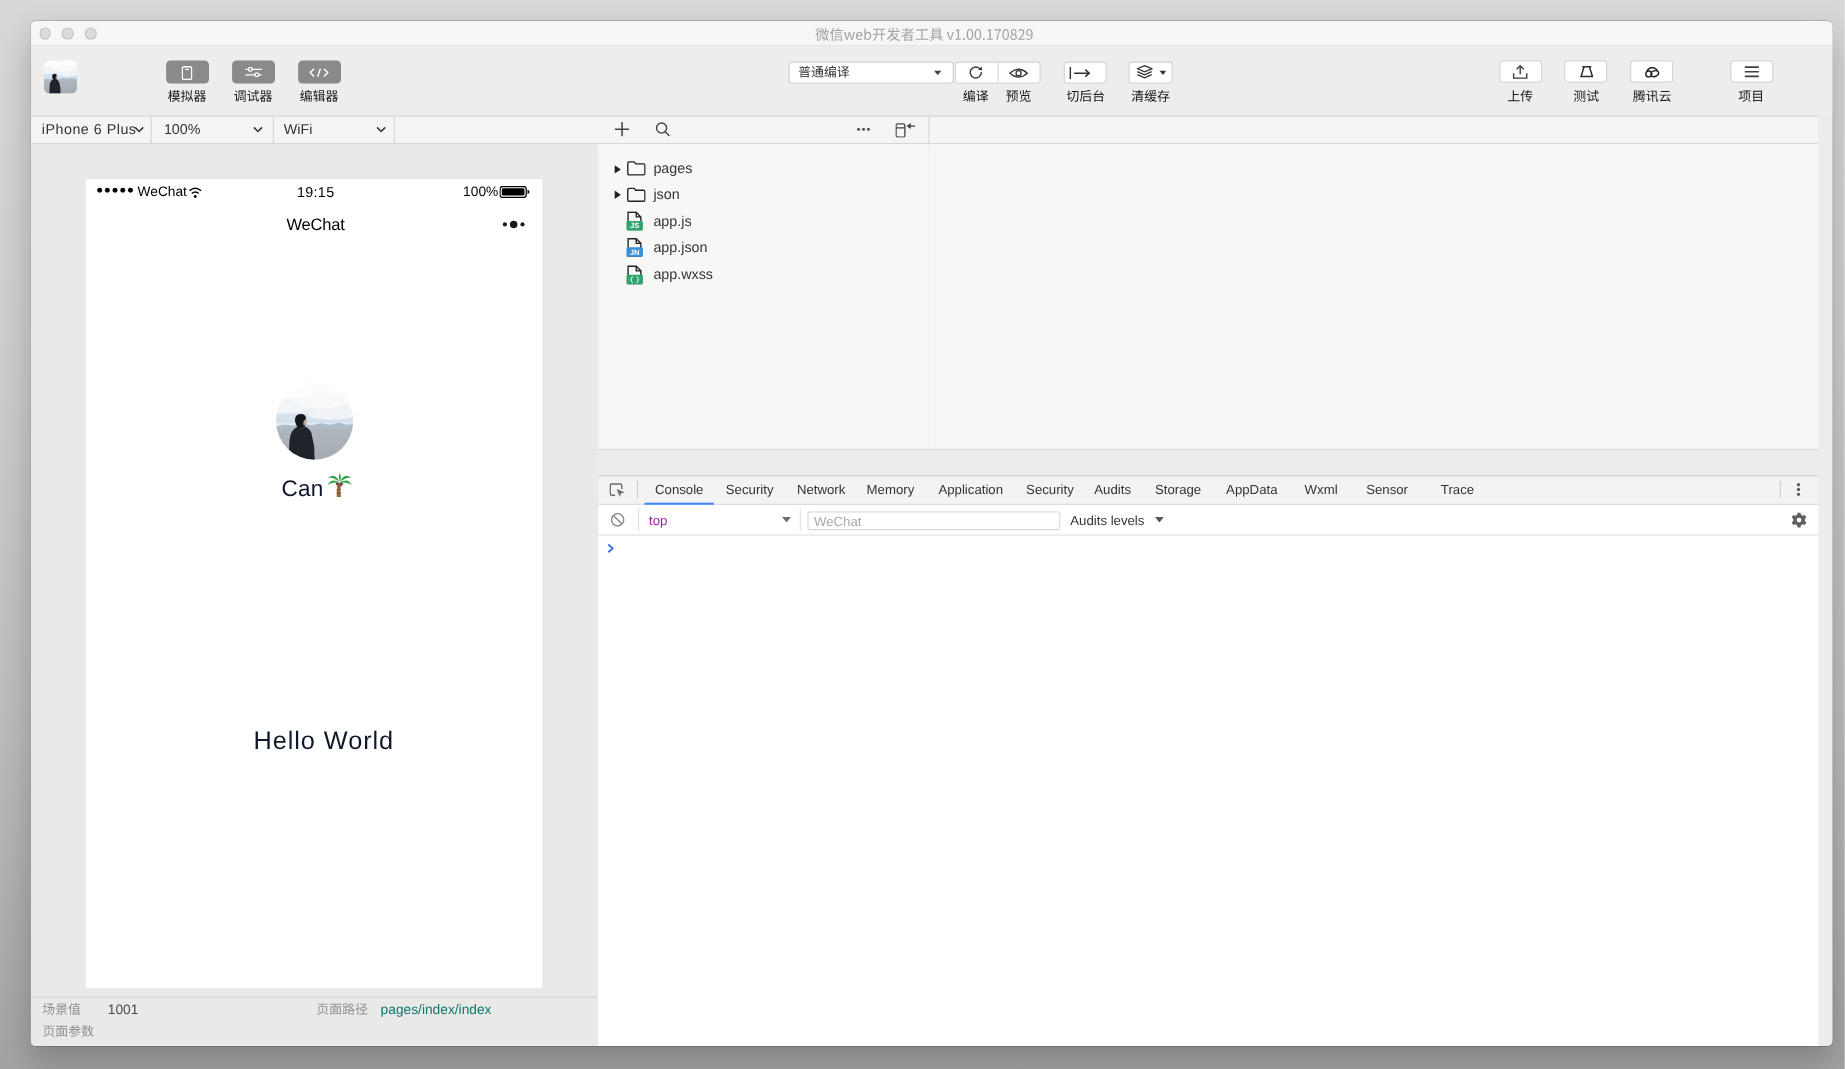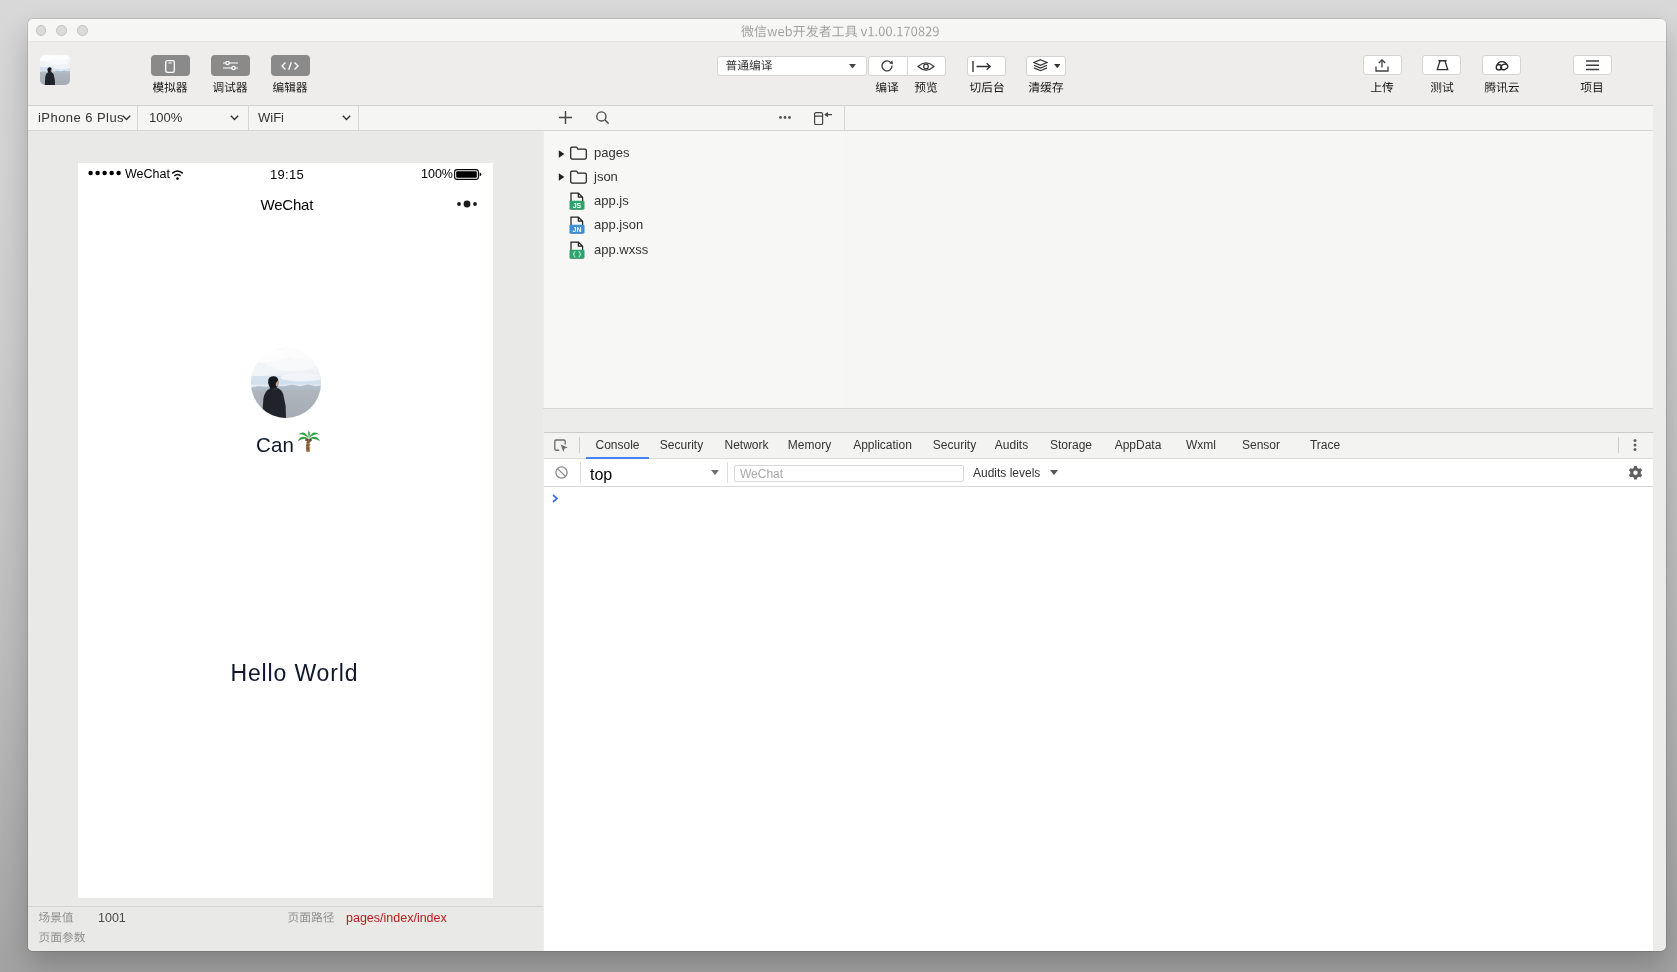--- a/index.html
+++ b/index.html
@@ -301,21 +301,21 @@
     </svg>
 <span class="abs" style="left:202.5px;top:641px;font-size:23px;letter-spacing:0.85px;color:#0f172a">Hello World</span>
 <div id="bottominfo"></div>
 <svg style="position:absolute;left:10.0px;top:888.9px;overflow:visible" width="38" height="17" viewBox="0 -13.92 38 17.38">
       <path fill="#8f8f8f" d="M4.9 -5.2C5.0 -5.3 5.4 -5.4 6.0 -5.4H6.8C6.3 -4.0 5.5 -2.9 4.4 -2.2L4.2 -2.9L2.9 -2.4V-6.3H4.2V-7.2H2.9V-9.9H2.1V-7.2H0.6V-6.3H2.1V-2.1C1.5 -1.9 0.9 -1.7 0.4 -1.5L0.7 -0.6C1.8 -1.0 3.1 -1.6 4.4 -2.1L4.4 -2.2C4.5 -2.1 4.9 -1.8 5.0 -1.7C6.2 -2.5 7.1 -3.8 7.7 -5.4H8.7C7.9 -2.8 6.6 -0.8 4.5 0.4C4.8 0.6 5.1 0.8 5.2 0.9C7.3 -0.4 8.7 -2.5 9.5 -5.4H10.3C10.1 -1.8 9.9 -0.5 9.6 -0.1C9.4 0.0 9.3 0.1 9.1 0.0C8.9 0.0 8.5 0.0 8.0 0.0C8.1 0.2 8.2 0.6 8.2 0.9C8.7 0.9 9.2 0.9 9.5 0.9C9.9 0.8 10.1 0.7 10.3 0.4C10.8 -0.1 11.0 -1.5 11.3 -5.8C11.3 -5.9 11.3 -6.2 11.3 -6.2H6.5C7.6 -7.0 8.9 -7.9 10.2 -9.1L9.5 -9.6L9.3 -9.5H4.5V-8.7H8.4C7.3 -7.7 6.2 -6.9 5.8 -6.6C5.3 -6.3 4.8 -6.1 4.5 -6.1C4.7 -5.8 4.9 -5.4 4.9 -5.2Z M14.9 -7.7H21.1V-6.9H14.9ZM14.9 -9.0H21.1V-8.3H14.9ZM15.2 -3.5H20.8V-2.3H15.2ZM19.5 -0.8C20.6 -0.4 22.0 0.3 22.7 0.8L23.3 0.2C22.5 -0.3 21.1 -0.9 20.1 -1.3ZM15.5 -1.4C14.8 -0.8 13.6 -0.2 12.5 0.1C12.7 0.3 13.0 0.6 13.2 0.8C14.2 0.3 15.5 -0.3 16.3 -1.0ZM17.2 -6.1C17.3 -5.9 17.4 -5.7 17.5 -5.5H12.7V-4.8H23.3V-5.5H18.5C18.4 -5.8 18.2 -6.1 18.0 -6.3H22.0V-9.6H14.0V-6.3H17.8ZM14.3 -4.2V-1.7H17.5V0.1C17.5 0.2 17.5 0.2 17.3 0.3C17.2 0.3 16.6 0.3 16.0 0.2C16.1 0.4 16.2 0.7 16.2 1.0C17.1 1.0 17.6 1.0 18.0 0.8C18.3 0.7 18.5 0.5 18.5 0.1V-1.7H21.7V-4.2Z M31.2 -10.1C31.2 -9.7 31.1 -9.3 31.0 -8.9H27.9V-8.1H30.9C30.8 -7.6 30.7 -7.3 30.7 -6.9H28.6V-0.2H27.4V0.6H35.5V-0.2H34.4V-6.9H31.5C31.6 -7.3 31.7 -7.6 31.8 -8.1H35.1V-8.9H31.9L32.1 -10.0ZM29.4 -0.2V-1.2H33.6V-0.2ZM29.4 -4.5H33.6V-3.5H29.4ZM29.4 -5.2V-6.2H33.6V-5.2ZM29.4 -2.9H33.6V-1.8H29.4ZM27.2 -10.1C26.5 -8.2 25.5 -6.5 24.4 -5.3C24.5 -5.1 24.8 -4.6 24.9 -4.4C25.2 -4.8 25.6 -5.2 25.9 -5.7V1.0H26.7V-7.1C27.2 -7.9 27.6 -8.9 28.0 -9.8Z"></path>
     </svg>
 <span class="abs" style="left:70px;top:891.5px;font-size:12.5px;color:#4a4a4a">1001</span>
 <svg style="position:absolute;left:259.0px;top:888.9px;overflow:visible" width="50" height="17" viewBox="0 -13.92 50 17.38">
       <path fill="#8f8f8f" d="M5.6 -5.5V-3.4C5.6 -2.1 5.1 -0.7 0.6 0.2C0.8 0.4 1.0 0.8 1.2 1.0C5.8 -0.0 6.5 -1.7 6.5 -3.4V-5.5ZM6.5 -1.3C7.9 -0.7 9.7 0.3 10.6 1.0L11.2 0.3C10.2 -0.4 8.4 -1.3 7.1 -1.9ZM2.1 -7.1V-1.5H3.0V-6.3H9.1V-1.6H10.1V-7.1H5.7C6.0 -7.6 6.2 -8.1 6.4 -8.6H11.2V-9.4H0.9V-8.6H5.4C5.2 -8.1 5.0 -7.6 4.8 -7.1Z M16.7 -4.0H19.2V-2.7H16.7ZM16.7 -4.7V-6.1H19.2V-4.7ZM16.7 -1.9H19.2V-0.5H16.7ZM12.7 -9.3V-8.4H17.3C17.2 -7.9 17.1 -7.4 17.0 -6.9H13.2V1.0H14.1V0.3H21.8V1.0H22.8V-6.9H17.9L18.4 -8.4H23.3V-9.3ZM14.1 -0.5V-6.1H15.8V-0.5ZM21.8 -0.5H20.0V-6.1H21.8Z M25.9 -8.8H28.1V-6.7H25.9ZM24.5 -0.5 24.6 0.4C25.9 0.1 27.6 -0.3 29.3 -0.8L29.2 -1.6L27.6 -1.2V-3.3H28.9C29.0 -3.2 29.2 -2.9 29.3 -2.7C29.5 -2.9 29.8 -3.0 30.0 -3.1V0.9H30.9V0.5H33.9V0.9H34.7V-3.1L35.1 -2.9C35.2 -3.1 35.5 -3.5 35.7 -3.6C34.6 -4.1 33.7 -4.7 32.9 -5.4C33.7 -6.3 34.3 -7.4 34.7 -8.6L34.1 -8.9L34.0 -8.9H31.6C31.8 -9.2 31.9 -9.5 32.0 -9.9L31.2 -10.1C30.7 -8.6 29.9 -7.3 29.0 -6.4V-9.6H25.1V-5.9H26.8V-1.0L25.8 -0.8V-4.8H25.1V-0.6ZM30.9 -0.3V-2.6H33.9V-0.3ZM33.6 -8.1C33.3 -7.3 32.8 -6.6 32.3 -6.0C31.8 -6.6 31.4 -7.3 31.2 -7.9L31.3 -8.1ZM30.6 -3.4C31.2 -3.8 31.8 -4.3 32.4 -4.8C32.9 -4.3 33.5 -3.8 34.1 -3.4ZM31.8 -5.4C31.0 -4.6 30.0 -4.0 29.1 -3.6V-4.2H27.6V-5.9H29.0V-6.3C29.2 -6.1 29.5 -5.9 29.6 -5.7C30.0 -6.1 30.4 -6.6 30.7 -7.1C31.0 -6.6 31.4 -6.0 31.8 -5.4Z M39.1 -10.1C38.6 -9.2 37.5 -8.2 36.6 -7.6C36.7 -7.4 37.0 -7.1 37.1 -6.8C38.1 -7.6 39.2 -8.7 39.9 -9.7ZM40.6 -9.4V-8.6H45.2C44.0 -7.0 41.7 -5.7 39.7 -5.1C39.9 -4.9 40.2 -4.5 40.3 -4.3C41.4 -4.7 42.7 -5.3 43.8 -6.1C44.9 -5.6 46.3 -4.9 47.0 -4.4L47.5 -5.1C46.8 -5.6 45.6 -6.2 44.5 -6.6C45.4 -7.3 46.1 -8.2 46.6 -9.1L46.0 -9.5L45.8 -9.4ZM40.6 -4.0V-3.1H43.2V-0.2H39.9V0.6H47.5V-0.2H44.2V-3.1H46.8V-4.0ZM39.3 -7.4C38.6 -6.2 37.5 -4.9 36.4 -4.1C36.6 -3.9 36.8 -3.5 36.9 -3.3C37.3 -3.6 37.8 -4.0 38.2 -4.5V1.0H39.1V-5.6C39.5 -6.1 39.8 -6.6 40.1 -7.1Z"></path>
     </svg>
-<span class="abs" style="left:318px;top:891.5px;font-size:12.5px;color:#b91c1c">pages/index/index</span>
+<span class="abs" style="left:318px;top:891.5px;font-size:12.5px;color:#0f766e">pages/index/index</span>
 <svg style="position:absolute;left:10.0px;top:908.9px;overflow:visible" width="50" height="17" viewBox="0 -13.92 50 17.38">
       <path fill="#8f8f8f" d="M5.6 -5.5V-3.4C5.6 -2.1 5.1 -0.7 0.6 0.2C0.8 0.4 1.0 0.8 1.2 1.0C5.8 -0.0 6.5 -1.7 6.5 -3.4V-5.5ZM6.5 -1.3C7.9 -0.7 9.7 0.3 10.6 1.0L11.2 0.3C10.2 -0.4 8.4 -1.3 7.1 -1.9ZM2.1 -7.1V-1.5H3.0V-6.3H9.1V-1.6H10.1V-7.1H5.7C6.0 -7.6 6.2 -8.1 6.4 -8.6H11.2V-9.4H0.9V-8.6H5.4C5.2 -8.1 5.0 -7.6 4.8 -7.1Z M16.7 -4.0H19.2V-2.7H16.7ZM16.7 -4.7V-6.1H19.2V-4.7ZM16.7 -1.9H19.2V-0.5H16.7ZM12.7 -9.3V-8.4H17.3C17.2 -7.9 17.1 -7.4 17.0 -6.9H13.2V1.0H14.1V0.3H21.8V1.0H22.8V-6.9H17.9L18.4 -8.4H23.3V-9.3ZM14.1 -0.5V-6.1H15.8V-0.5ZM21.8 -0.5H20.0V-6.1H21.8Z M30.6 -4.8C29.8 -4.2 28.2 -3.7 27.0 -3.4C27.3 -3.2 27.5 -3.0 27.6 -2.8C28.8 -3.1 30.4 -3.7 31.3 -4.4ZM31.6 -3.4C30.6 -2.6 28.6 -2.0 26.9 -1.7C27.0 -1.5 27.3 -1.2 27.4 -1.0C29.2 -1.4 31.2 -2.1 32.4 -3.0ZM33.1 -2.1C31.8 -0.8 29.1 -0.1 26.1 0.2C26.3 0.4 26.5 0.7 26.6 1.0C29.6 0.6 32.4 -0.2 33.9 -1.7ZM26.1 -7.1C26.4 -7.2 26.8 -7.2 28.8 -7.3C28.7 -6.9 28.5 -6.6 28.3 -6.2H24.6V-5.4H27.7C26.8 -4.4 25.7 -3.6 24.5 -3.0C24.7 -2.9 25.0 -2.5 25.2 -2.3C26.6 -3.0 27.9 -4.1 28.8 -5.4H31.3C32.2 -4.1 33.6 -3.0 35.0 -2.4C35.1 -2.6 35.4 -3.0 35.6 -3.1C34.4 -3.6 33.1 -4.4 32.3 -5.4H35.4V-6.2H29.3C29.5 -6.6 29.7 -7.0 29.9 -7.4L33.2 -7.5C33.5 -7.3 33.8 -7.0 34.0 -6.8L34.7 -7.3C34.1 -8.0 32.7 -9.0 31.6 -9.7L30.9 -9.3C31.4 -9.0 31.9 -8.6 32.4 -8.2L27.7 -8.1C28.5 -8.5 29.3 -9.1 30.0 -9.7L29.2 -10.1C28.3 -9.3 27.1 -8.5 26.7 -8.3C26.4 -8.1 26.1 -8.0 25.9 -8.0C26.0 -7.7 26.1 -7.3 26.1 -7.1Z M41.3 -9.9C41.1 -9.4 40.7 -8.7 40.4 -8.3L41.0 -8.0C41.3 -8.4 41.7 -9.0 42.1 -9.5ZM37.1 -9.5C37.4 -9.0 37.7 -8.4 37.8 -7.9L38.5 -8.2C38.4 -8.7 38.1 -9.3 37.7 -9.8ZM40.9 -3.1C40.6 -2.5 40.3 -2.0 39.8 -1.5C39.3 -1.7 38.9 -2.0 38.4 -2.2C38.6 -2.4 38.8 -2.8 39.0 -3.1ZM37.3 -1.8C37.9 -1.6 38.6 -1.3 39.2 -1.0C38.4 -0.4 37.5 -0.1 36.5 0.2C36.6 0.3 36.8 0.6 36.9 0.9C38.0 0.6 39.0 0.1 39.9 -0.6C40.3 -0.4 40.7 -0.1 40.9 0.1L41.5 -0.5C41.2 -0.7 40.9 -0.9 40.5 -1.1C41.1 -1.8 41.6 -2.7 41.9 -3.7L41.4 -3.9L41.3 -3.9H39.3L39.6 -4.5L38.8 -4.6C38.7 -4.4 38.6 -4.1 38.5 -3.9H36.8V-3.1H38.1C37.8 -2.6 37.6 -2.2 37.3 -1.8ZM39.1 -10.1V-7.8H36.6V-7.1H38.8C38.2 -6.3 37.3 -5.6 36.5 -5.2C36.6 -5.1 36.9 -4.7 37.0 -4.5C37.7 -4.9 38.5 -5.6 39.1 -6.3V-4.8H39.9V-6.5C40.5 -6.1 41.2 -5.5 41.5 -5.2L42.0 -5.9C41.7 -6.1 40.7 -6.7 40.1 -7.1H42.4V-7.8H39.9V-10.1ZM43.5 -10.0C43.2 -7.9 42.7 -5.9 41.8 -4.6C42.0 -4.5 42.3 -4.2 42.5 -4.0C42.8 -4.5 43.0 -5.0 43.3 -5.6C43.5 -4.4 43.9 -3.3 44.3 -2.4C43.7 -1.2 42.7 -0.4 41.4 0.3C41.6 0.4 41.8 0.8 41.9 1.0C43.1 0.3 44.1 -0.5 44.8 -1.5C45.4 -0.5 46.1 0.3 47.1 0.9C47.2 0.6 47.5 0.3 47.7 0.1C46.7 -0.4 45.9 -1.3 45.3 -2.4C45.9 -3.6 46.3 -5.1 46.6 -6.9H47.4V-7.8H44.0C44.1 -8.4 44.3 -9.1 44.4 -9.9ZM45.7 -6.9C45.5 -5.5 45.2 -4.3 44.8 -3.3C44.3 -4.4 44.0 -5.6 43.8 -6.9Z"></path>
     </svg>
 <div id="filepanel"></div>
     <div id="editor"></div>
 <svg class="abs" style="left:530px;top:130.5px" width="7" height="8" viewBox="0 0 7 8">
       <polygon points="0.8,0.2 6.4,4 0.8,7.8" fill="#222"></polygon>
     </svg>
 <svg class="abs" style="left:541.5px;top:127px" width="17" height="14" viewBox="0 0 17 14">
       <path d="M0.7 2.6 q0 -1.4 1.4 -1.4 l4 0 q0.8 0 1.2 0.8 l0.6 1 l7 0 q1.4 0 1.4 1.4 l0 7.2 q0 1.4 -1.4 1.4 l-12.8 0 q-1.4 0 -1.4 -1.4 Z" fill="none" stroke="#222" stroke-width="1.25"></path>
@@ -376,21 +376,21 @@
         <circle cx="2" cy="6" r="1.5"></circle>
         <circle cx="2" cy="10.4" r="1.5"></circle>
       </g>
     </svg>
 <div id="conbar"></div>
 <svg class="abs" style="left:526.5px;top:447px" width="13" height="13" viewBox="0 0 13 13">
       <circle cx="6.5" cy="6.5" r="5.6" fill="none" stroke="#8a8a8a" stroke-width="1.3"></circle>
       <line x1="2.5" y1="2.6" x2="10.5" y2="10.4" stroke="#8a8a8a" stroke-width="1.3"></line>
     </svg>
 <div class="abs" style="left:551.5px;top:443px;width:1px;height:21px;background:#ddd"></div>
-<span class="abs" style="left:562px;top:446.5px;font-size:16px;color:#000000">top</span>
+<span class="abs" style="left:562px;top:446.5px;font-size:12px;color:#a21caf">top</span>
 <svg class="abs" style="left:683px;top:450.5px" width="8" height="5" viewBox="0 0 8 5">
       <polygon points="0,0 8,0 4,5" fill="#6e6e6e"></polygon>
     </svg>
 <div class="abs" style="left:699px;top:443px;width:1px;height:21px;background:#ddd"></div>
 <div class="abs" style="left:706px;top:446px;width:230px;height:17px;border:1px solid #d8d8d7;border-radius:2px;background:#fff"></div>
 <span class="abs" style="left:712px;top:448px;font-size:12px;color:#a8a8a8">WeChat</span>
 <span class="abs" style="left:945px;top:446.5px;font-size:12px;color:#333">Audits levels</span>
 <svg class="abs" style="left:1022px;top:450.5px" width="8" height="5" viewBox="0 0 8 5">
       <polygon points="0,0 8,0 4,5" fill="#555"></polygon>
     </svg>

